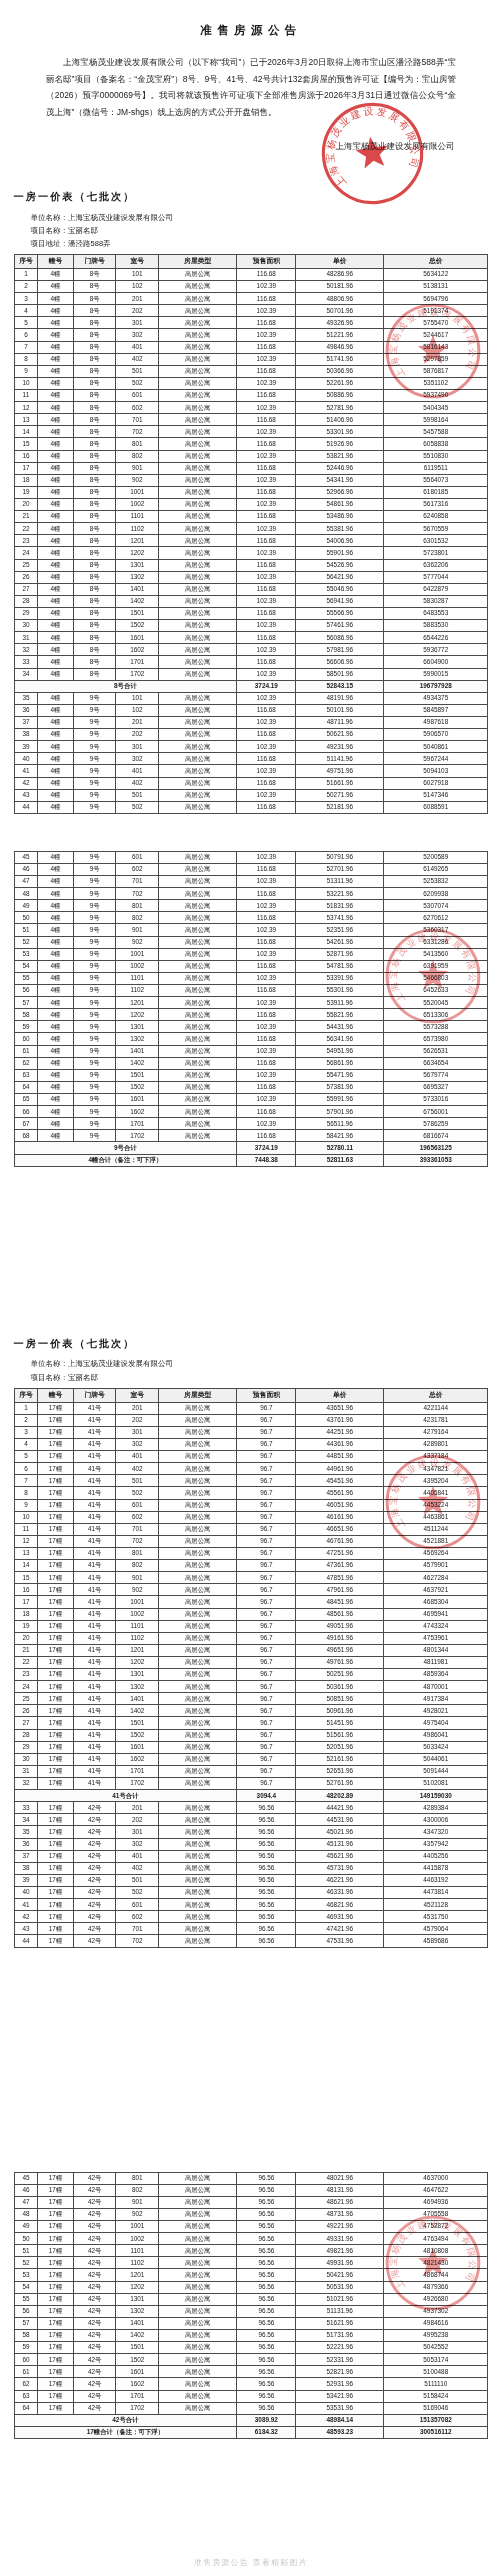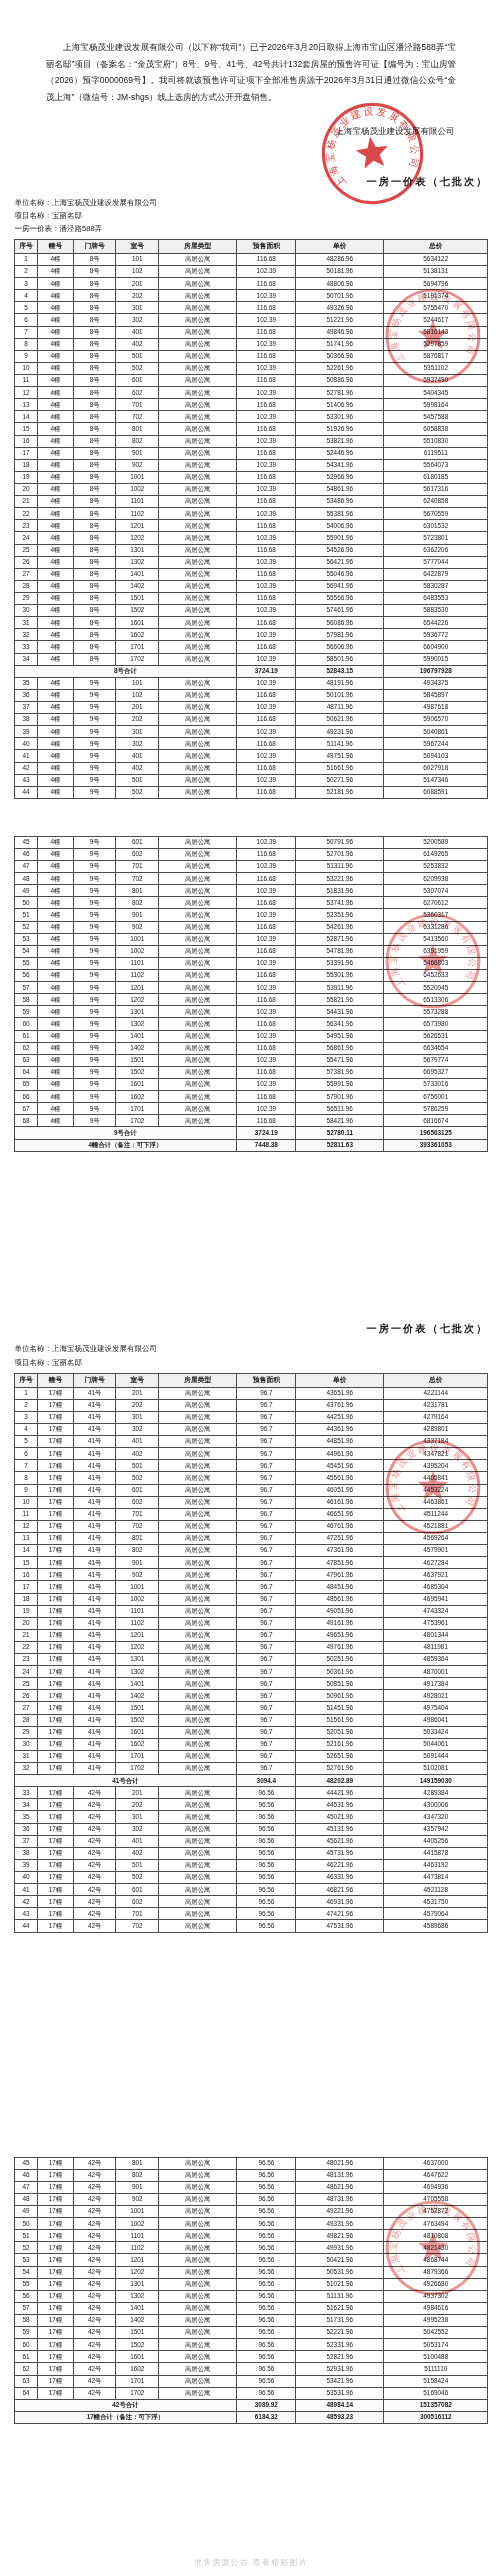--- a/index.html
+++ b/index.html
@@ -9,41 +9,42 @@
   }
   .announcement{padding:23px 30px 0;position:relative;}
   .page-title{font-size:11.5px;font-weight:700;text-align:center;letter-spacing:5.4px;margin:0 0 13.6px;}
   .para{font-size:8.5px;line-height:1.95;text-indent:2em;margin:16px;text-align:justify;}
   .signature{margin:16.3px 17.6px 0 0;text-align:right;font-size:8.5px;line-height:2.15;}
   .stamp{position:absolute;mix-blend-mode:multiply;pointer-events:none;}
   .stamp svg{display:block;width:100%;height:100%;}
   .table-section{position:relative;padding:0 13.6px;}
   .ts1{margin-top:35px;}
   .ts2{margin-top:170px;}
-  .table-title{text-align:right;font-weight:700;font-size:10.2px;letter-spacing:2px;margin:0 0 6.8px;}
-  .meta{font-size:7.5px;line-height:1.75;margin-left:1px;}
+  .table-title{text-align:left;font-weight:700;font-size:10.2px;letter-spacing:2px;margin:0 0 6.8px;}
+  .meta{font-size:7.5px;line-height:1.75;margin-left:17px;}
   .part-wrap{position:relative;margin-top:4.1px;}
   .part-wrap.gap1{margin-top:37px;}
   .part-wrap.gap2{margin-top:224px;}
   table.price{width:100%;border-collapse:collapse;table-layout:fixed;}
   table.price th,table.price td{
     border:0.7px solid #4a4a4a;font-size:6.4px;line-height:1.3;padding:1.4px 0.7px;
     text-align:center;white-space:nowrap;overflow:hidden;font-weight:400;
   }
   table.price thead th{background:#f0f0f0;font-weight:700;font-size:6.8px;padding:2px 0.7px;}
   tr.sum-row td{font-weight:700;background:#fbfbfb;}
   .footer-mark{
     position:absolute;left:0;right:0;bottom:8.1px;text-align:center;
     color:#c6c6c6;font-size:7.8px;letter-spacing:1.4px;filter:blur(0.2px);
   }
 </style>
 </head>
 <body>
 
 <div class="announcement">
+  <h1 class="page-title">准售房源公告</h1>
   <p class="para">上海宝杨茂业建设发展有限公司（以下称“我司”）已于2026年3月20日取得上海市宝山区潘泾路588弄“宝丽名邸”项目（备案名：“金茂宝府”）8号、9号、41号、42号共计132套房屋的预售许可证【编号为：宝山房管（2026）预字0000069号】。我司将就该预售许可证项下全部准售房源于2026年3月31日通过微信公众号“金茂上海”（微信号：JM-shgs）线上选房的方式公开开盘销售。</p>
   <div class="signature">
     <div>上海宝杨茂业建设发展有限公司</div>
   </div>
   <span class="stamp" style="top:100px;right:76px;width:107px;height:107px;opacity:.88;transform:rotate(-8deg);">
       <svg viewBox="0 0 170 170">
         <defs>
           <path id="sealArc0" d="M41.16,128.84 A62,62 0 1 1 128.84,128.84" fill="none"></path>
         </defs>
         <circle cx="85" cy="85" r="78" fill="none" stroke="#d43030" stroke-width="5"></circle>
@@ -51,21 +52,21 @@
         <text fill="#d43030" font-size="15.5" letter-spacing="4" font-family="DejaVu Sans, sans-serif"><textPath href="#sealArc0" startOffset="4">上海宝杨茂业建设发展有限公司</textPath></text>
       </svg>
     </span>
 </div>
 
 <section class="table-section ts1">
   <h2 class="table-title">一房一价表（七批次）</h2>
   <div>
       <div class="meta">单位名称：上海宝杨茂业建设发展有限公司</div>
       <div class="meta">项目名称：宝丽名邸</div>
-      <div class="meta">一房一价表：潘泾路588弄</div>
+      <div class="meta">项目地址：潘泾路588弄</div>
     </div>
   <div class="part-wrap">
     <table class="price">
       <colgroup>
         <col style="width:5%">
           <col style="width:7.5%">
           <col style="width:9%">
           <col style="width:9%">
         <col style="width:16.5%">
           <col style="width:12.5%">

